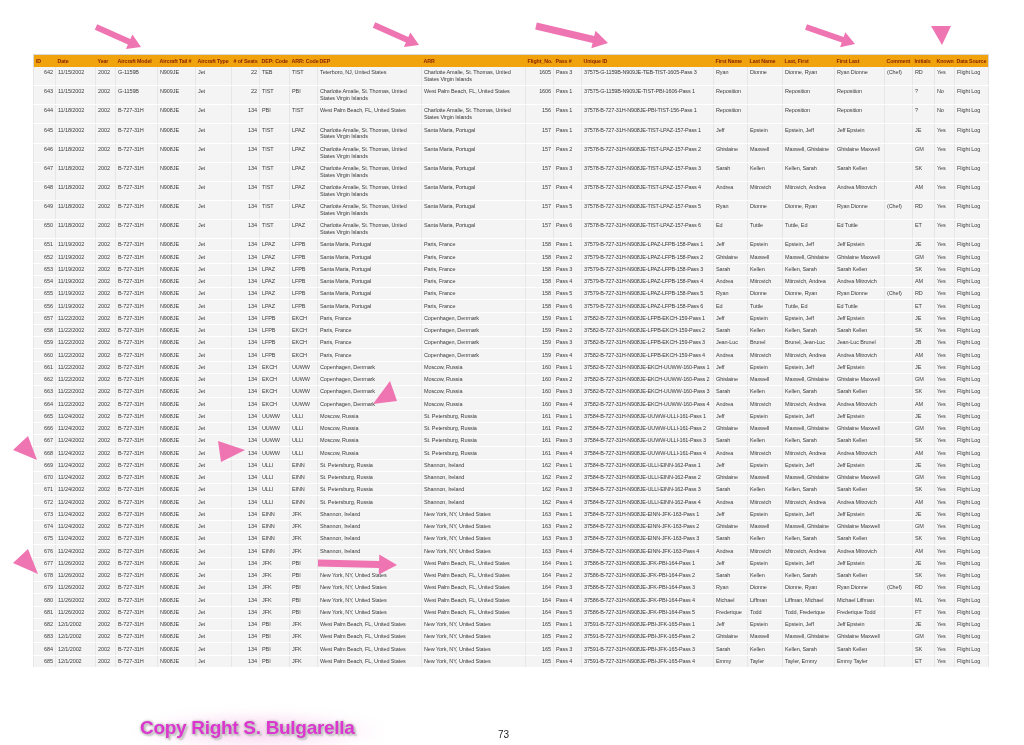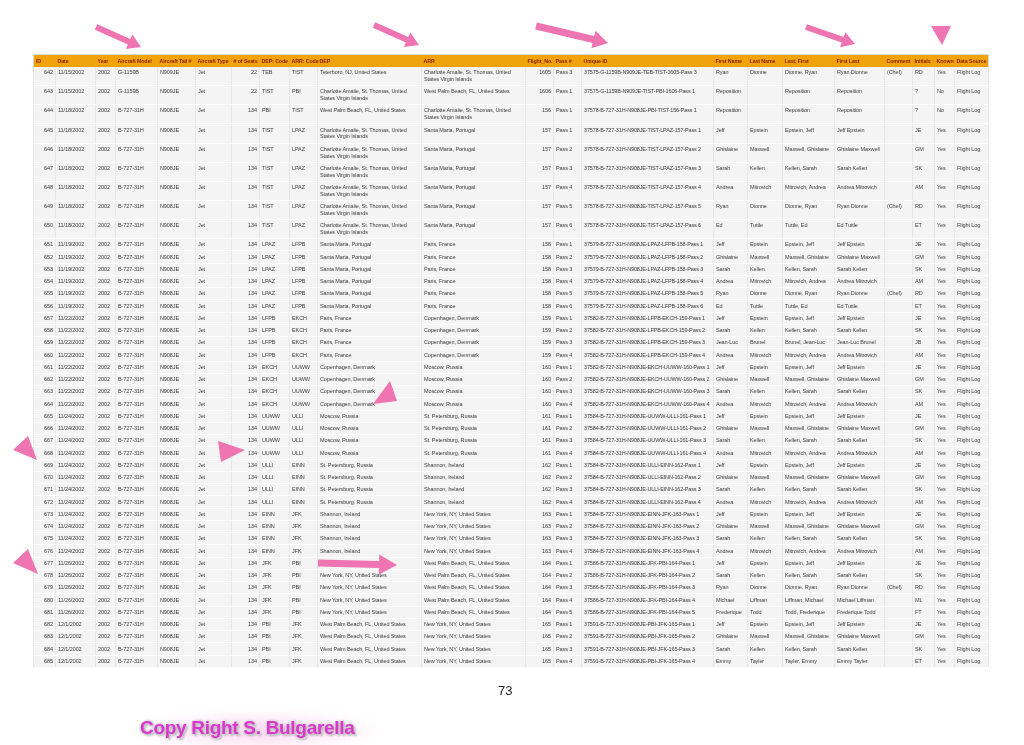--- a/index.html
+++ b/index.html
@@ -34,22 +34,22 @@
     filter:blur(4px);
   }
   .watermark{
     position:absolute;left:140px;top:705px;
     font-size:19px;font-weight:bold;letter-spacing:-0.3px;
     color:#db36ce;
     text-shadow:2px 2px 2px #bdbdbd, -1px 1px 2px #cccccc, 1px -1px 2px #d4d4d4;
     white-space:nowrap;
   }
   .page-number{
-    position:absolute;left:498px;top:671px;
-    font-size:13px;color:#1e1e1e;text-align:right;
+    position:absolute;left:498px;top:717px;
+    font-size:10px;color:#1e1e1e;text-align:right;
   }
 </style>
 </head>
 <body>
 
 <div class="page">
 
   <table class="flightlog">
     <colgroup>
       <col style="width:22px">

